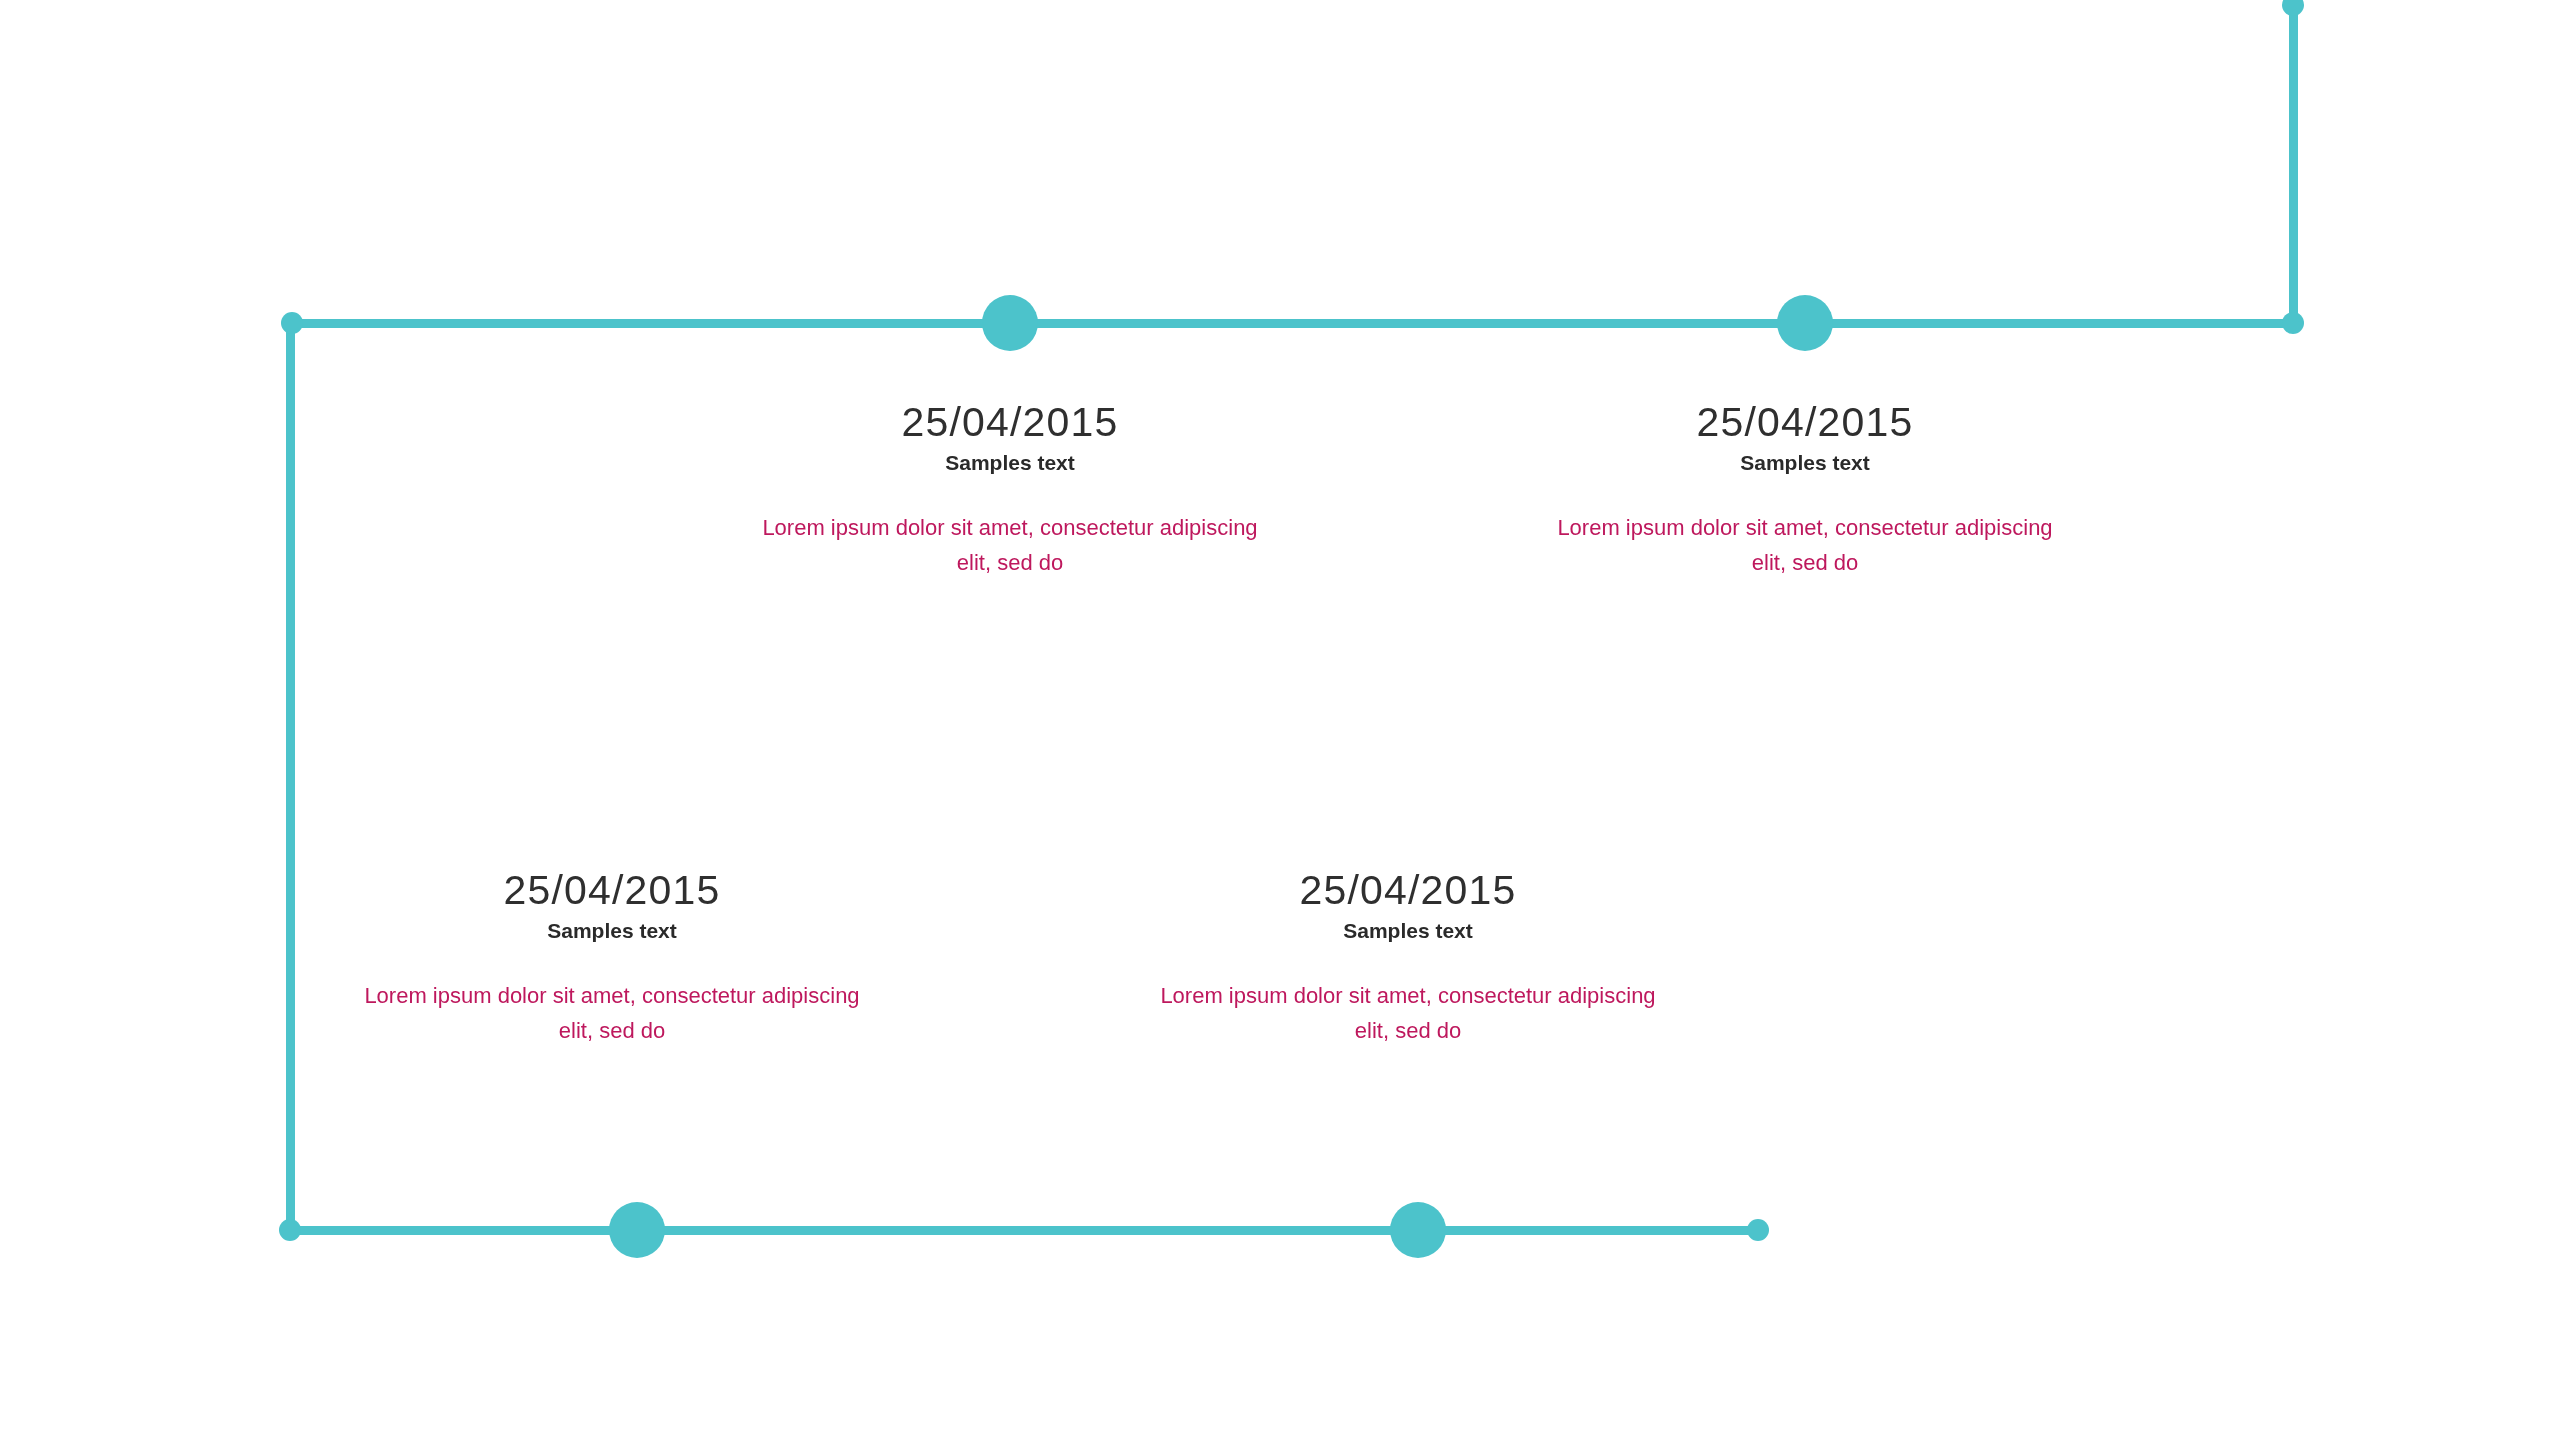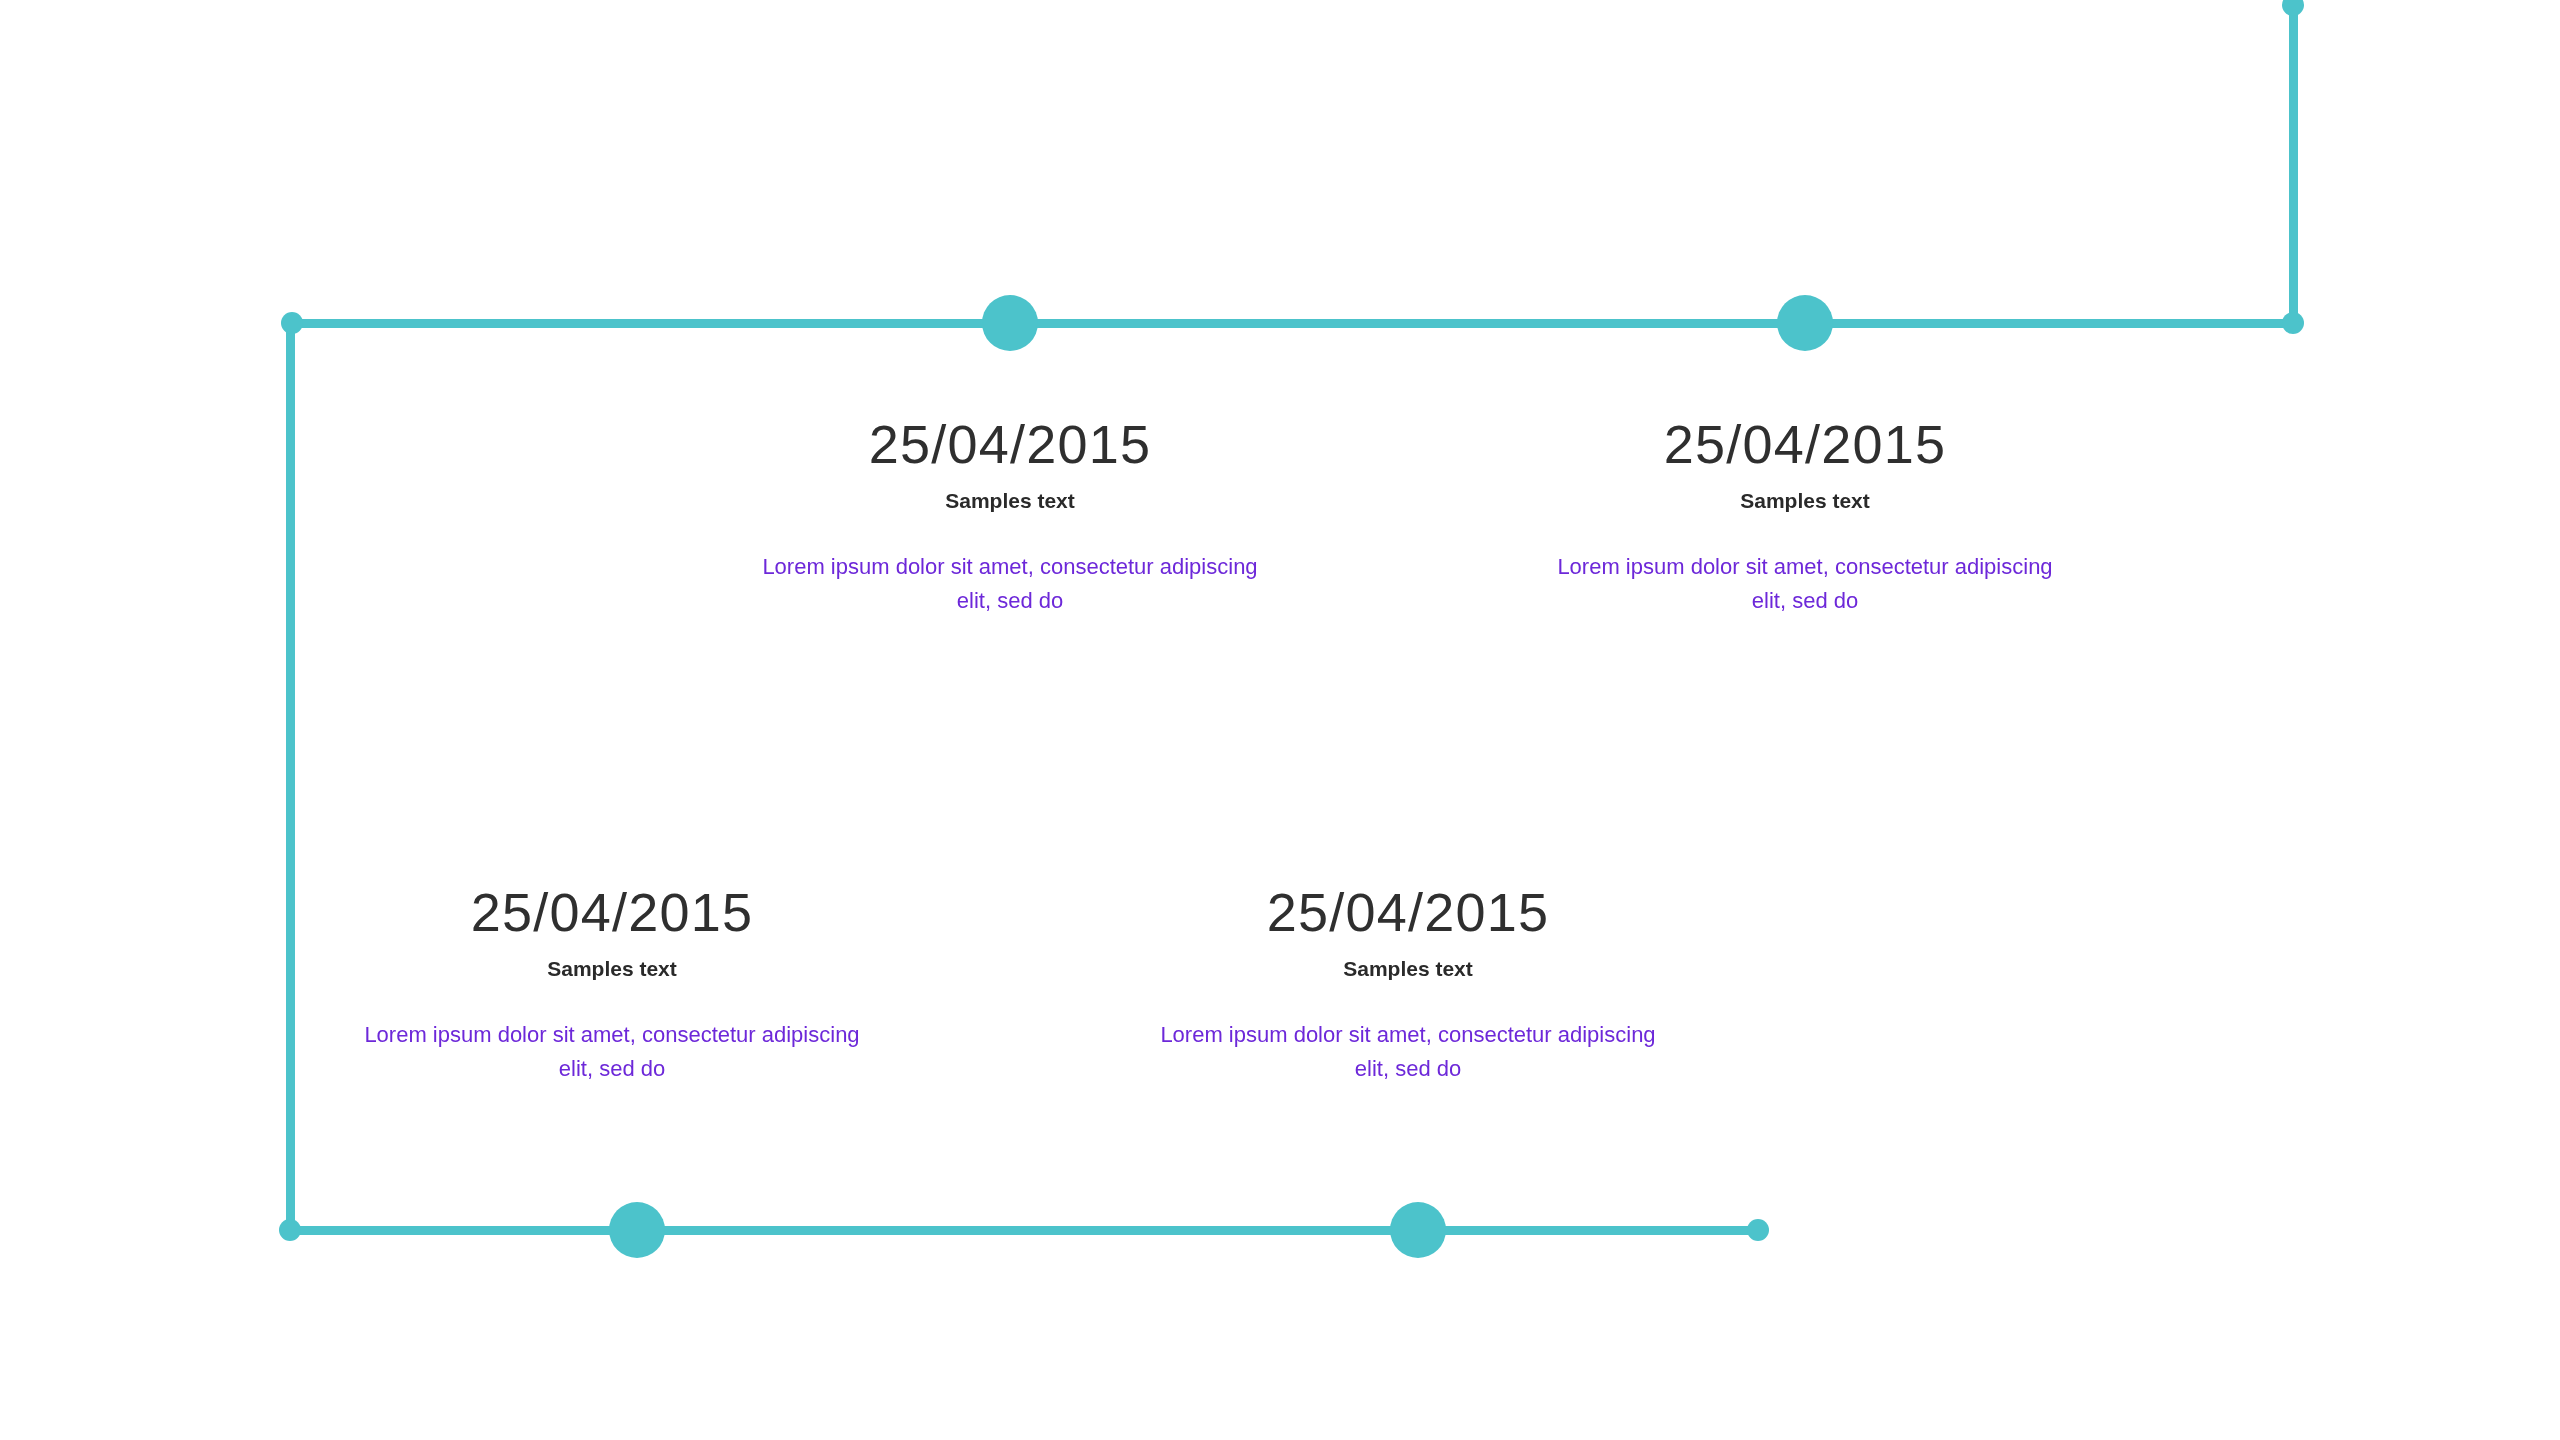--- a/index.html
+++ b/index.html
@@ -77,44 +77,44 @@
   
 
   .milestone {
     position: absolute;
     width: 560px;
     text-align: center;
   }
 
   .milestone-date {
     font-family: "Liberation Sans", sans-serif;
-    font-size: 54px;
+    font-size: 41px;
     font-weight: 400;
     letter-spacing: 1.2px;
     color: #2f2f2f;
     line-height: 1.08;
-    margin: 15px;
+    margin: 0;
     white-space: nowrap;
   }
 
   .milestone-title {
     font-family: "Liberation Sans", sans-serif;
     font-size: 21px;
     font-weight: 700;
     color: #2a2a2a;
     line-height: 1.2;
     margin: 6px 0 0 0;
     white-space: nowrap;
   }
 
   .milestone-body {
     font-family: "Liberation Sans", sans-serif;
     font-size: 22px;
     font-weight: 400;
-    color: #6d28d9;
+    color: #be185d;
     line-height: 1.55;
     margin: 36px 0 0 0;
     padding: 0 26px;
   }
 
   
   .ms-top-1 { left: 730px;  top: 400px; }
   .ms-top-2 { left: 1525px; top: 400px; }
   .ms-bot-1 { left: 332px;  top: 868px; }
   .ms-bot-2 { left: 1128px; top: 868px; }

